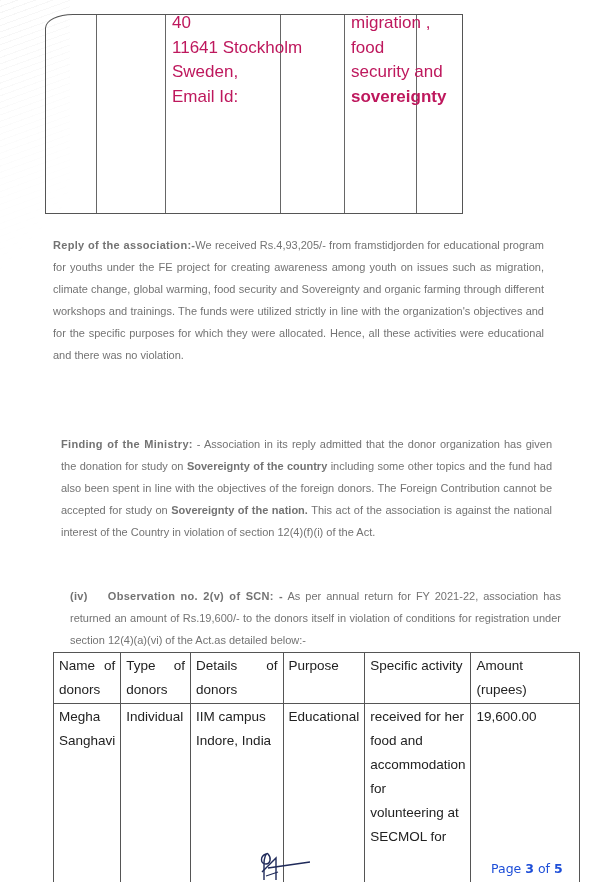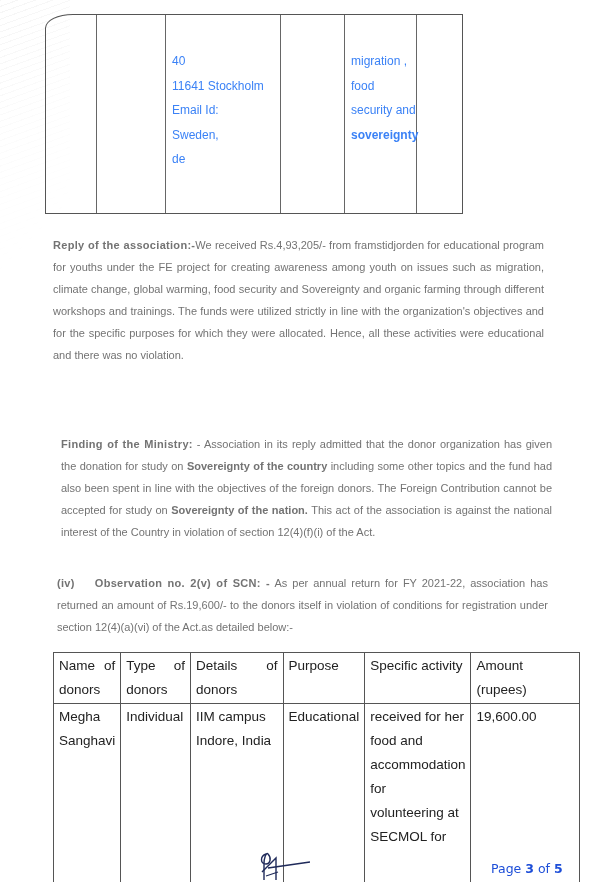--- a/index.html
+++ b/index.html
@@ -14,21 +14,21 @@
     -webkit-mask-image: linear-gradient(135deg, #000 0%, rgba(0,0,0,0.3) 40%, transparent 70%);
     mask-image: linear-gradient(135deg, #000 0%, rgba(0,0,0,0.3) 40%, transparent 70%);
   }
   
   .top-table {
     position:absolute; left:45px; top:14px; width:418px; height:200px;
     border:1px solid #555; border-top-left-radius:28px 14px;
     box-sizing:border-box;
   }
   .top-table .vline { position:absolute; top:0; bottom:0; width:0; border-left:1px solid #666; }
-  .top-table .cell { position:absolute; top:0; font-size:12px; line-height:24.5px; color:#3b82f6;margin-top:38px; }
+  .top-table .cell { position:absolute; top:0; font-size:17px; line-height:24.5px; color:#be185d; }
   .bold { font-weight:bold;text-align:center; }
 
   .para {
     position:absolute; left:53px; width:491px; font-size:11px; line-height:22px;
     text-align:justify; color:#737373;
   }
   .para .lead { font-weight:bold; letter-spacing:0.3px; }
 
   
   .bottom-table {
@@ -56,42 +56,41 @@
 <div class="top-table">
   <div class="vline" style="left:50px;"></div>
   <div class="vline" style="left:119px;"></div>
   <div class="vline" style="left:234px;"></div>
   <div class="vline" style="left:298px;"></div>
   <div class="vline" style="left:370px;"></div>
 
   <div class="cell" style="left:126px; top:-4px;">
     <div>40</div>
     <div>11641 Stockholm</div>
+    <div>Sweden,</div>
     <div>Email Id:</div>
-    <div>Sweden,</div>
-    <div>de</div>
   </div>
 
   <div class="cell" style="left:305px; top:-4px;">
     <div>migration ,</div>
     <div>food</div>
     <div>security and</div>
     <div class="bold">sovereignty</div>
   </div>
 </div>
 
 <p class="para" style="top:234px; margin:0;">
   <span class="lead">Reply of the association:-</span><span>We received Rs.4,93,205/- from framstidjorden for educational program for youths under the FE project for creating awareness among youth on issues such as migration, climate change, global warming, food security and Sovereignty and organic farming through different workshops and trainings. The funds were utilized strictly in line with the organization's objectives and for the specific purposes for which they were allocated. Hence, all these activities were educational and there was no violation.</span>
 </p>
 
 <p class="para" style="top:425px; margin:8px;">
   <span class="lead">Finding of the Ministry:</span><span> - Association in its reply admitted that the donor organization has given the donation for study on </span><span class="bold">Sovereignty of the country</span><span> including some other topics and the fund had also been spent in line with the objectives of the foreign donors. The Foreign Contribution cannot be accepted for study on </span><span class="bold">Sovereignty of the nation.</span><span> This act of the association is against the national interest of the Country in violation of section 12(4)(f)(i) of the Act.</span>
 </p>
 
-<p class="para" style="top:568px; margin:4px;">
+<p class="para" style="top:568px; margin:17px;">
   <span class="lead">(iv)</span>&nbsp;&nbsp;&nbsp;&nbsp;<span class="lead">Observation no. 2(v) of SCN: -</span><span> As per annual return  for  FY 2021-22, association has returned an amount of Rs.19,600/- to the donors itself in violation of conditions for registration under section 12(4)(a)(vi) of the Act.as detailed below:-</span>
 </p>
 
 <table class="bottom-table">
   <colgroup>
     <col style="width:64px">
       <col style="width:70px">
       <col style="width:96px">
     <col style="width:78px">
       <col style="width:106px">

